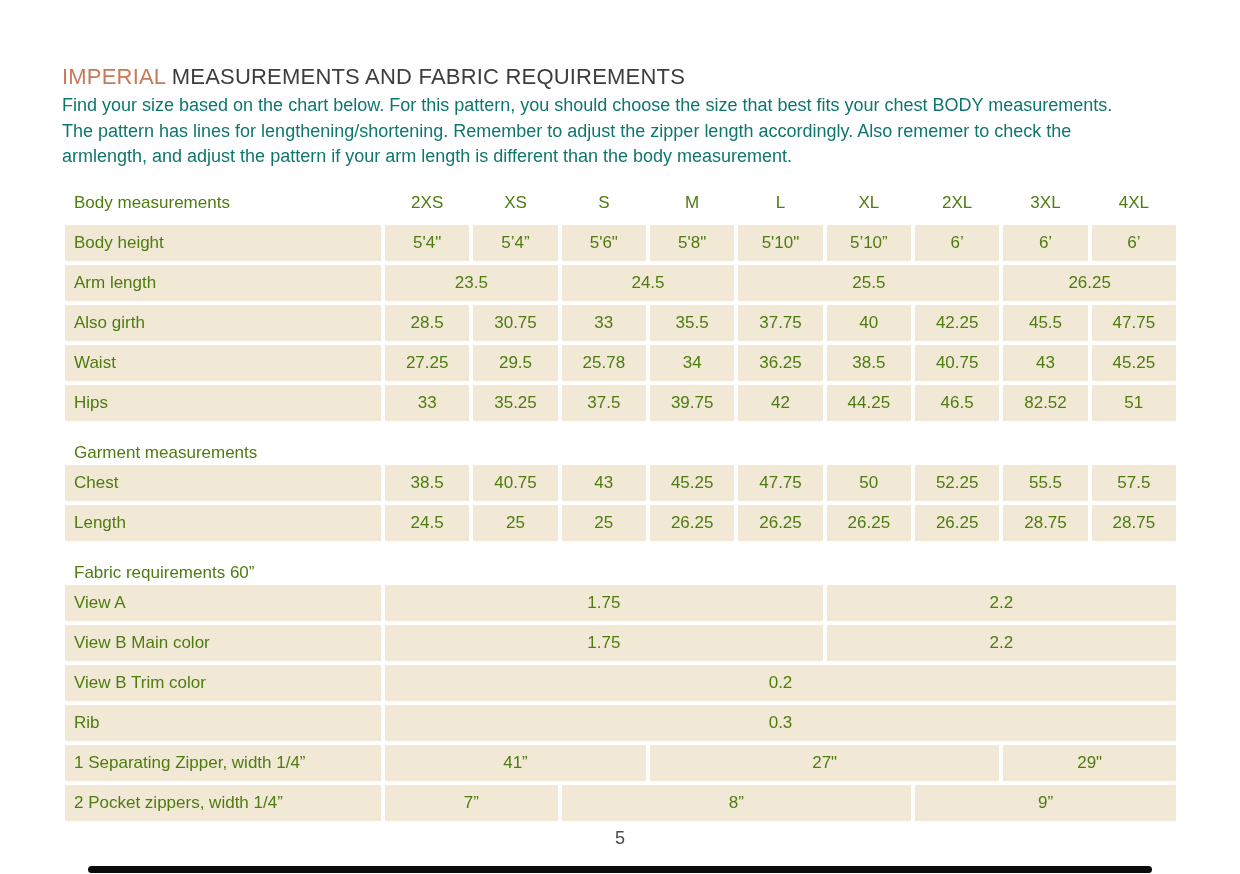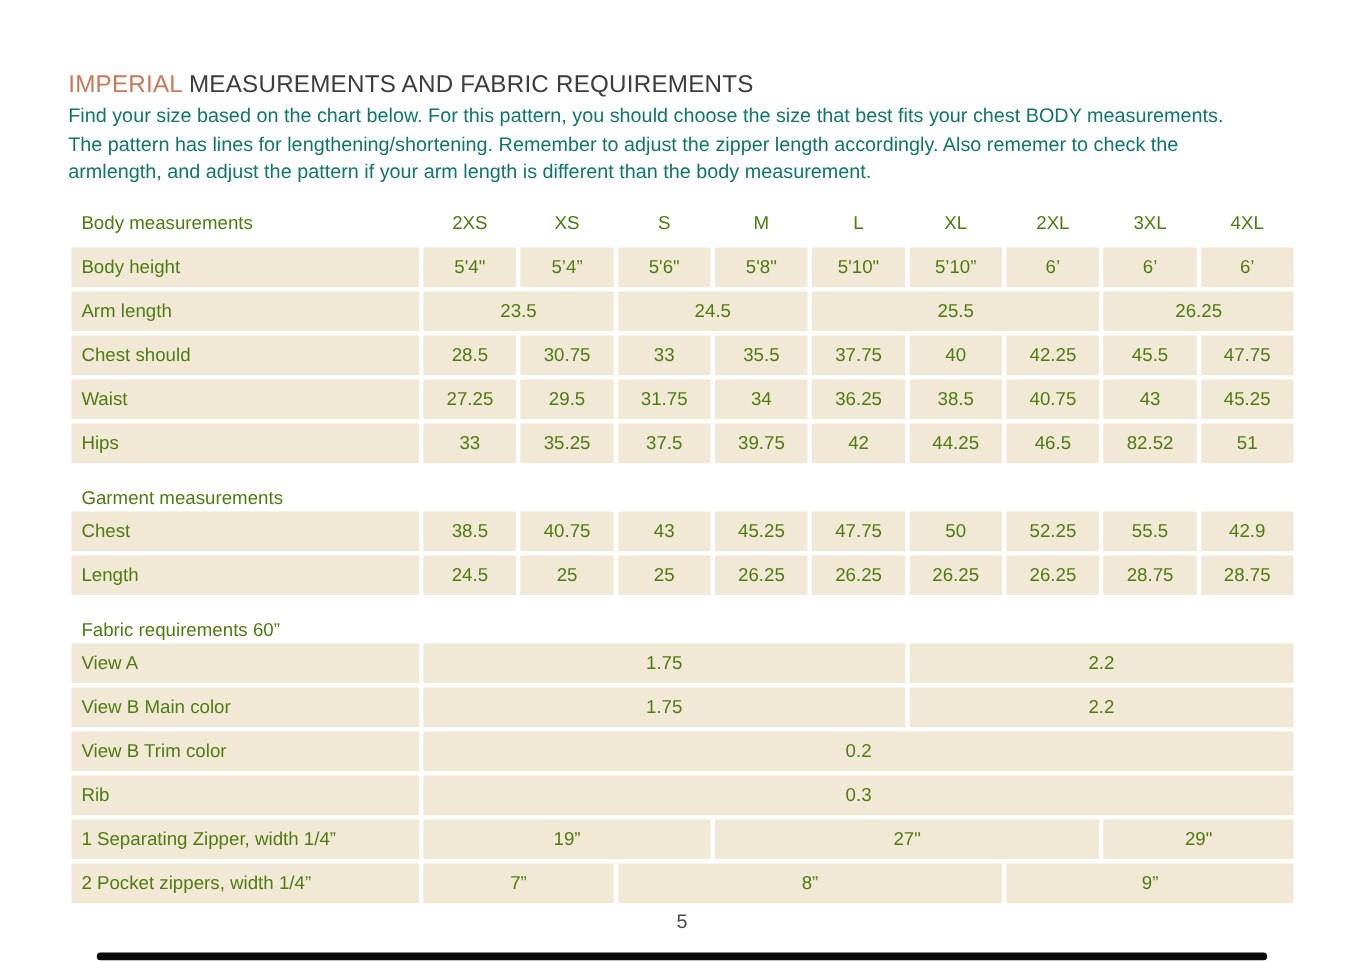--- a/index.html
+++ b/index.html
@@ -95,34 +95,34 @@
       <div class="cell val beige">5'10"</div>
       <div class="cell val beige">5’10”</div>
       <div class="cell val beige">6’</div>
       <div class="cell val beige">6’</div>
       <div class="cell val beige">6’</div>
       <div class="cell label-col beige">Arm length</div>
       <div class="cell val beige" style="grid-column: span 2;">23.5</div>
       <div class="cell val beige" style="grid-column: span 2;">24.5</div>
       <div class="cell val beige" style="grid-column: span 3;">25.5</div>
       <div class="cell val beige" style="grid-column: span 2;">26.25</div>
-      <div class="cell label-col beige">Chest should</div>
+      <div class="cell label-col beige">Also girth</div>
       <div class="cell val beige">28.5</div>
       <div class="cell val beige">30.75</div>
       <div class="cell val beige">33</div>
       <div class="cell val beige">35.5</div>
       <div class="cell val beige">37.75</div>
       <div class="cell val beige">40</div>
       <div class="cell val beige">42.25</div>
       <div class="cell val beige">45.5</div>
       <div class="cell val beige">47.75</div>
       <div class="cell label-col beige">Waist</div>
       <div class="cell val beige">27.25</div>
       <div class="cell val beige">29.5</div>
-      <div class="cell val beige">31.75</div>
+      <div class="cell val beige">25.78</div>
       <div class="cell val beige">34</div>
       <div class="cell val beige">36.25</div>
       <div class="cell val beige">38.5</div>
       <div class="cell val beige">40.75</div>
       <div class="cell val beige">43</div>
       <div class="cell val beige">45.25</div>
       <div class="cell label-col beige">Hips</div>
       <div class="cell val beige">33</div>
       <div class="cell val beige">35.25</div>
       <div class="cell val beige">37.5</div>
@@ -135,21 +135,21 @@
       <div class="cell section">Garment measurements</div>
       <div class="cell label-col beige">Chest</div>
       <div class="cell val beige">38.5</div>
       <div class="cell val beige">40.75</div>
       <div class="cell val beige">43</div>
       <div class="cell val beige">45.25</div>
       <div class="cell val beige">47.75</div>
       <div class="cell val beige">50</div>
       <div class="cell val beige">52.25</div>
       <div class="cell val beige">55.5</div>
-      <div class="cell val beige">42.9</div>
+      <div class="cell val beige">57.5</div>
       <div class="cell label-col beige">Length</div>
       <div class="cell val beige">24.5</div>
       <div class="cell val beige">25</div>
       <div class="cell val beige">25</div>
       <div class="cell val beige">26.25</div>
       <div class="cell val beige">26.25</div>
       <div class="cell val beige">26.25</div>
       <div class="cell val beige">26.25</div>
       <div class="cell val beige">28.75</div>
       <div class="cell val beige">28.75</div>
@@ -158,21 +158,21 @@
       <div class="cell val beige" style="grid-column: span 5;">1.75</div>
       <div class="cell val beige" style="grid-column: span 4;">2.2</div>
       <div class="cell label-col beige">View B Main color</div>
       <div class="cell val beige" style="grid-column: span 5;">1.75</div>
       <div class="cell val beige" style="grid-column: span 4;">2.2</div>
       <div class="cell label-col beige">View B Trim color</div>
       <div class="cell val beige" style="grid-column: span 9;">0.2</div>
       <div class="cell label-col beige">Rib</div>
       <div class="cell val beige" style="grid-column: span 9; text-align: center;">0.3</div>
       <div class="cell label-col beige">1 Separating Zipper, width 1/4”</div>
-      <div class="cell val beige" style="grid-column: span 3;">19”</div>
+      <div class="cell val beige" style="grid-column: span 3;">41”</div>
       <div class="cell val beige" style="grid-column: span 4;">27"</div>
       <div class="cell val beige" style="grid-column: span 2;">29"</div>
       <div class="cell label-col beige">2 Pocket zippers, width 1/4”</div>
       <div class="cell val beige" style="grid-column: span 2;">7”</div>
       <div class="cell val beige" style="grid-column: span 4;">8”</div>
       <div class="cell val beige" style="grid-column: span 3;">9”</div>
     </div>
   <div class="pagenum">5</div>
   <div class="home-bar"></div>
 </div>

